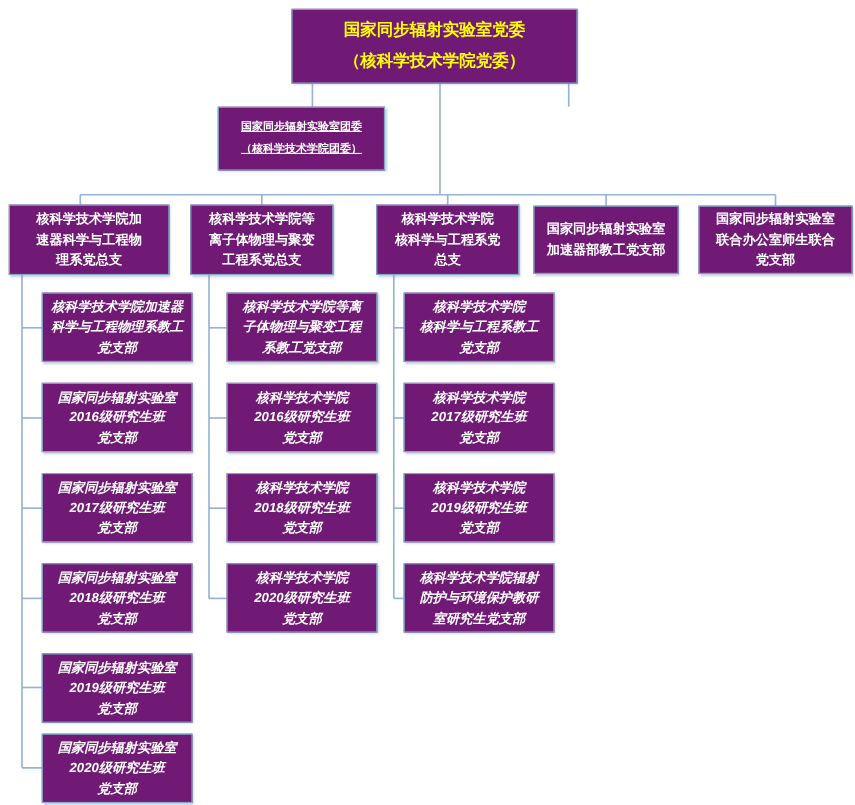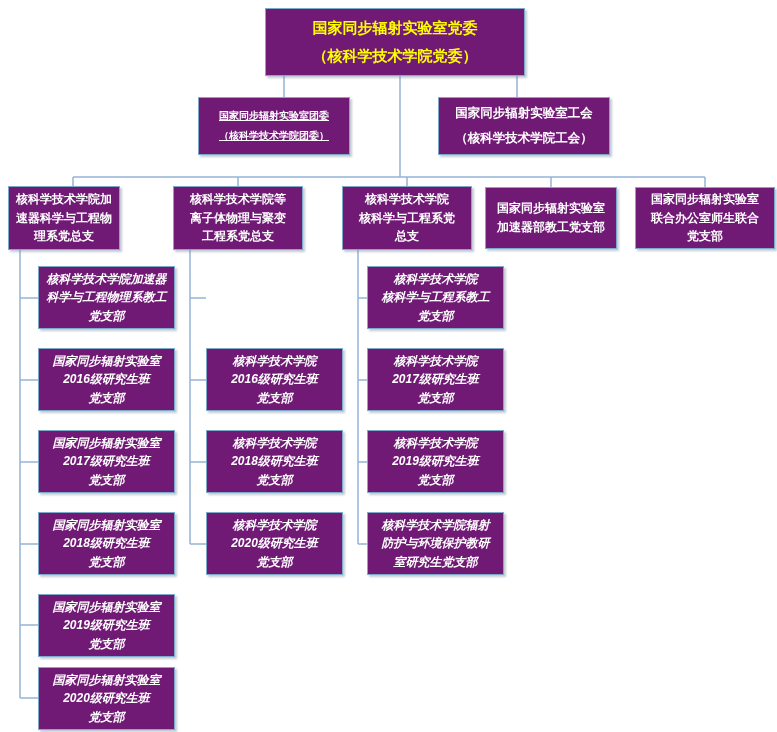--- a/index.html
+++ b/index.html
@@ -20,21 +20,21 @@
     color:#FFFFFF;
     font-weight:bold;
     display:flex;align-items:center;justify-content:center;
     text-align:center;
     white-space:pre-line;
   }
   #n-root{left:265px;top:8px;width:260px;height:68px;color:#FFFF00;font-size:15px;line-height:1.9;}
   #n-tw{left:198px;top:97px;width:152px;height:58px;font-size:10px;line-height:2.0;text-decoration:underline;}
   #n-gh{left:438px;top:97px;width:172px;height:58px;font-size:12.5px;line-height:2.0;}
   .lvl3{top:186px;height:64px;font-size:12px;line-height:1.55;}
-  #n-b1{left:8px;width:112px;}
+  #n-b1{left:8px;width:146px;}
   #n-b2{left:173px;width:130px;}
   #n-b3{left:342px;width:130px;}
   #n-b4{left:485px;top:187px;width:132px;height:62px;}
   #n-b5{left:635px;top:187px;width:140px;height:62px;}
   .child{width:137px;height:63px;font-size:12px;line-height:1.55;font-style:italic;}
   .c1{left:38px;} .c2{left:206px;} .c3{left:367px;}
   .r1{top:266px;} .r2{top:348px;} .r3{top:430px;}
   .r4{top:512px;} .r5{top:594px;} .r6{top:667px;}
 </style>
 </head>
@@ -77,22 +77,20 @@
       <line x1="358" y1="462" x2="367" y2="462"></line>
       <line x1="358" y1="544" x2="367" y2="544"></line>
     </g>
   </svg>
 
   <div class="node" id="n-root">国家同步辐射实验室党委
 （核科学技术学院党委）</div>
 
   <div class="node" id="n-tw">国家同步辐射实验室团委
 （核科学技术学院团委）</div>
-  <div class="node" id="n-gh">国家同步辐射实验室工会
-（核科学技术学院工会）</div>
 
   <div class="node lvl3" id="n-b1">核科学技术学院加
 速器科学与工程物
 理系党总支</div>
   <div class="node lvl3" id="n-b2">核科学技术学院等
 离子体物理与聚变
 工程系党总支</div>
   <div class="node lvl3" id="n-b3">核科学技术学院
 核科学与工程系党
 总支</div>
@@ -114,20 +112,23 @@
   <div class="node child c1 r4">国家同步辐射实验室
 2018级研究生班
 党支部</div>
   <div class="node child c1 r5">国家同步辐射实验室
 2019级研究生班
 党支部</div>
   <div class="node child c1 r6">国家同步辐射实验室
 2020级研究生班
 党支部</div>
 
+  <div class="node child c2 r1">核科学技术学院等离
+子体物理与聚变工程
+系教工党支部</div>
   <div class="node child c2 r2">核科学技术学院
 2016级研究生班
 党支部</div>
   <div class="node child c2 r3">核科学技术学院
 2018级研究生班
 党支部</div>
   <div class="node child c2 r4">核科学技术学院
 2020级研究生班
 党支部</div>
 

